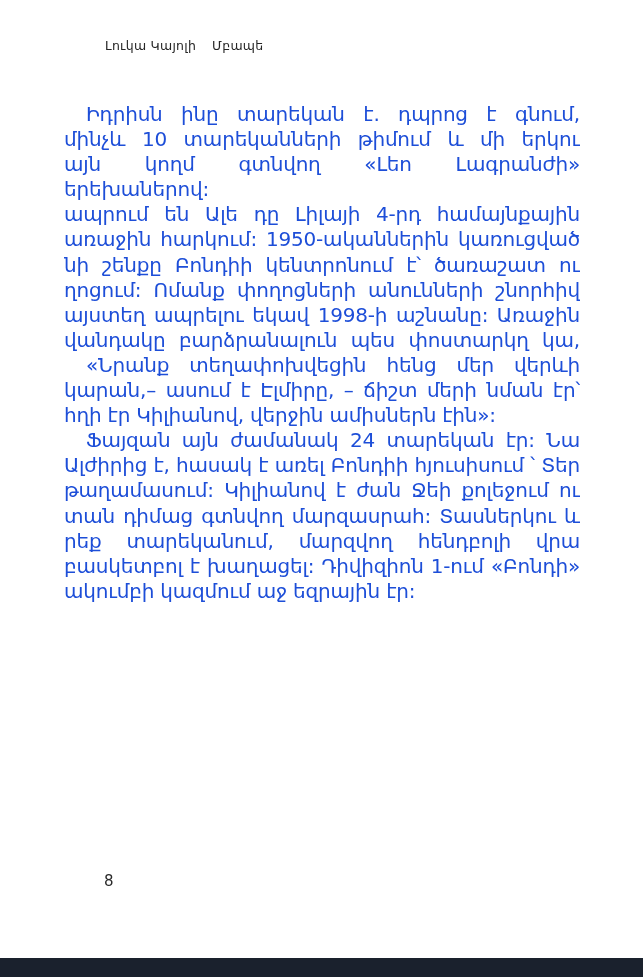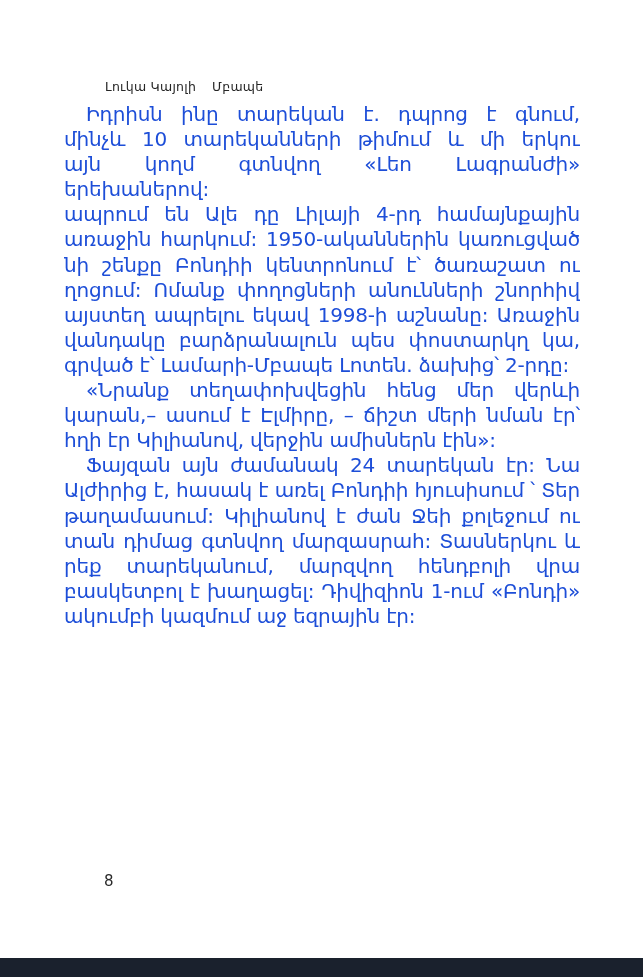--- a/index.html
+++ b/index.html
@@ -21,21 +21,20 @@
     background: #ffffff;
   }
   .running-header {
     position: absolute;
     left: 105px;
     top: 38px;
     font-size: 12.5px;
     letter-spacing: 0.02em;
     color: #262626;
     white-space: nowrap;
-    margin-top: 41px;
   }
   .running-header .author {
     margin-right: 16px;
   }
   .body-text {
     position: absolute;
     left: 64px;
     top: 102px;
     width: 516px;
     font-size: 20px;
@@ -84,21 +83,20 @@
       <div class="line para-start">Իդրիսն ինը տարեկան է. դպրոց է գնում, ֆուտբոլ խաղում</div>
       <div class="line">մինչև 10 տարեկանների թիմում և մի երկու խոսքով ի մի բերում,</div>
       <div class="line">այն կողմ գտնվող «Լեո Լագրանժի» խաղադաշտում մարզվող</div>
       <div class="line para-end">երեխաներով:</div>
       <div class="line">ապրում են Ալե դը Լիլայի 4-րդ համայնքային սպիտակ շենքի</div>
       <div class="line">առաջին հարկում: 1950-ականներին կառուցված հինգհարկա-</div>
       <div class="line">նի շենքը Բոնդիի կենտրոնում է՝ ծառաշատ ու անաղմուկ փո-</div>
       <div class="line">ղոցում: Ոմանք փողոցների անունների շնորհիվ Բոնդին կոչում</div>
       <div class="line">այստեղ ապրելու եկավ 1998-ի աշնանը: Առաջին աստիճանա-</div>
       <div class="line">վանդակը բարձրանալուն պես փոստարկղ կա, որի վրա դեռ</div>
-      <div class="line para-end">գրված է՝ Լամարի-Մբապե Լոտեն. ձախից՝ 2-րդը:</div>
       <div class="line para-start">«Նրանք տեղափոխվեցին հենց մեր վերևի հարկի բնա-</div>
       <div class="line">կարան,– ասում է Էլմիրը, – ճիշտ մերի նման էր՝ 56 քառակուսի</div>
       <div class="line para-end">հղի էր Կիլիանով, վերջին ամիսներն էին»:</div>
       <div class="line para-start">Ֆայզան այն ժամանակ 24 տարեկան էր: Նա ծագումով</div>
       <div class="line">Ալժիրից է, հասակ է առել Բոնդիի հյուսիսում ՝ Տեր Սեն Բլեզ</div>
       <div class="line">թաղամասում: Կիլիանով է ժան Ջեի քոլեջում ու հաճախել հենց</div>
       <div class="line">տան դիմաց գտնվող մարզասրահ: Տասներկու և տասնե-</div>
       <div class="line">րեք տարեկանում, մարզվող հենդբոլի վրա կենտրոնանալը,</div>
       <div class="line">բասկետբոլ է խաղացել: Դիվիզիոն 1-ում «Բոնդի» հենդբոլի</div>
       <div class="line para-end">ակումբի կազմում աջ եզրային էր:</div>

